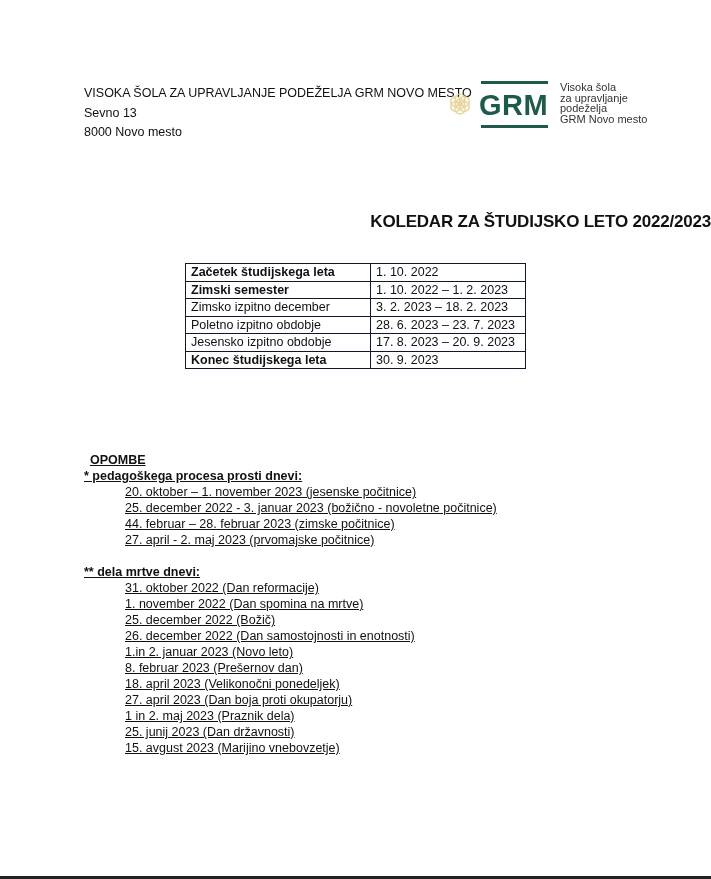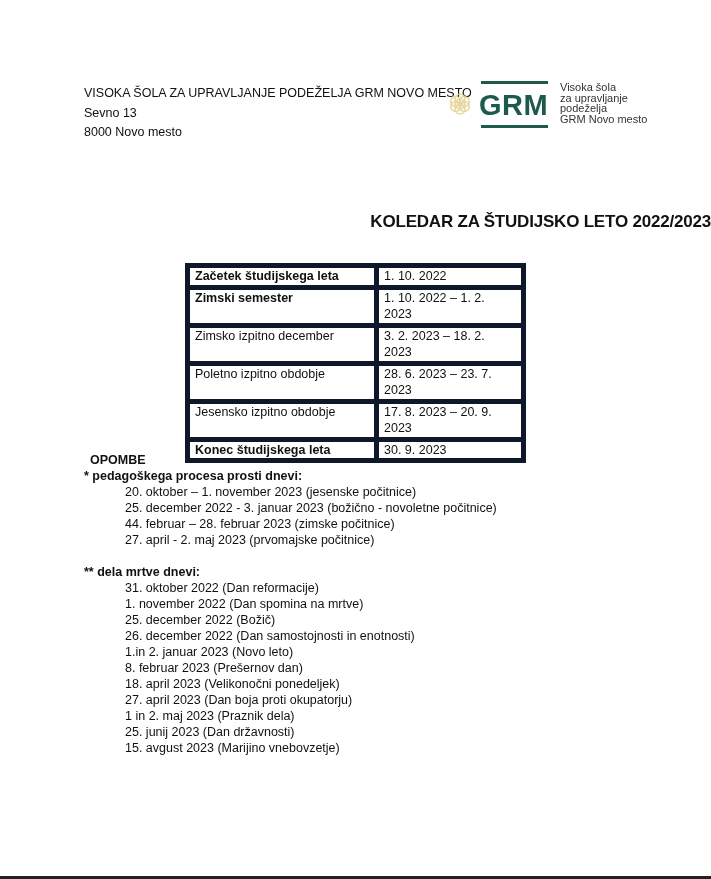--- a/index.html
+++ b/index.html
@@ -24,25 +24,25 @@
   }
   .title {
     position: absolute; left: 0; width: 711px; top: 212px; text-align: right;
     font-size: 17px; font-weight: bold; letter-spacing: -0.2px;
   }
   table.cal {
     position: absolute; left: 185px; top: 263px; border-collapse: collapse; width: 341px;
     font-size: 12.5px;
   }
   table.cal td {
-    border: 5px solid #0f172a; padding: 0 5px; line-height: 16.5px; vertical-align: top;
+    border: 1px solid #0f172a; padding: 0 5px; line-height: 16.5px; vertical-align: top;
   }
   table.cal td.c1 { width: 174px; }
   table.cal tr.bold td.c1 { font-weight: bold; }
-  .notes { position: absolute; left: 84px; top: 452px; font-size: 12.5px; line-height: 16px; }
+  .notes { position: absolute; left: 84px; top: 452px; font-size: 12.5px; line-height: 16px; text-decoration: underline; }
   .notes .h { font-weight: bold; }
   .notes .h.opombe { padding-left: 6px; }
   .notes .item { padding-left: 41px; white-space: nowrap; }
   .gap { height: 16px; }
   .bottom-line { position: absolute; left: 0; top: 876px; width: 711px; height: 3px; background: #222; }
 </style>
 </head>
 <body>
 
 <div class="page">

